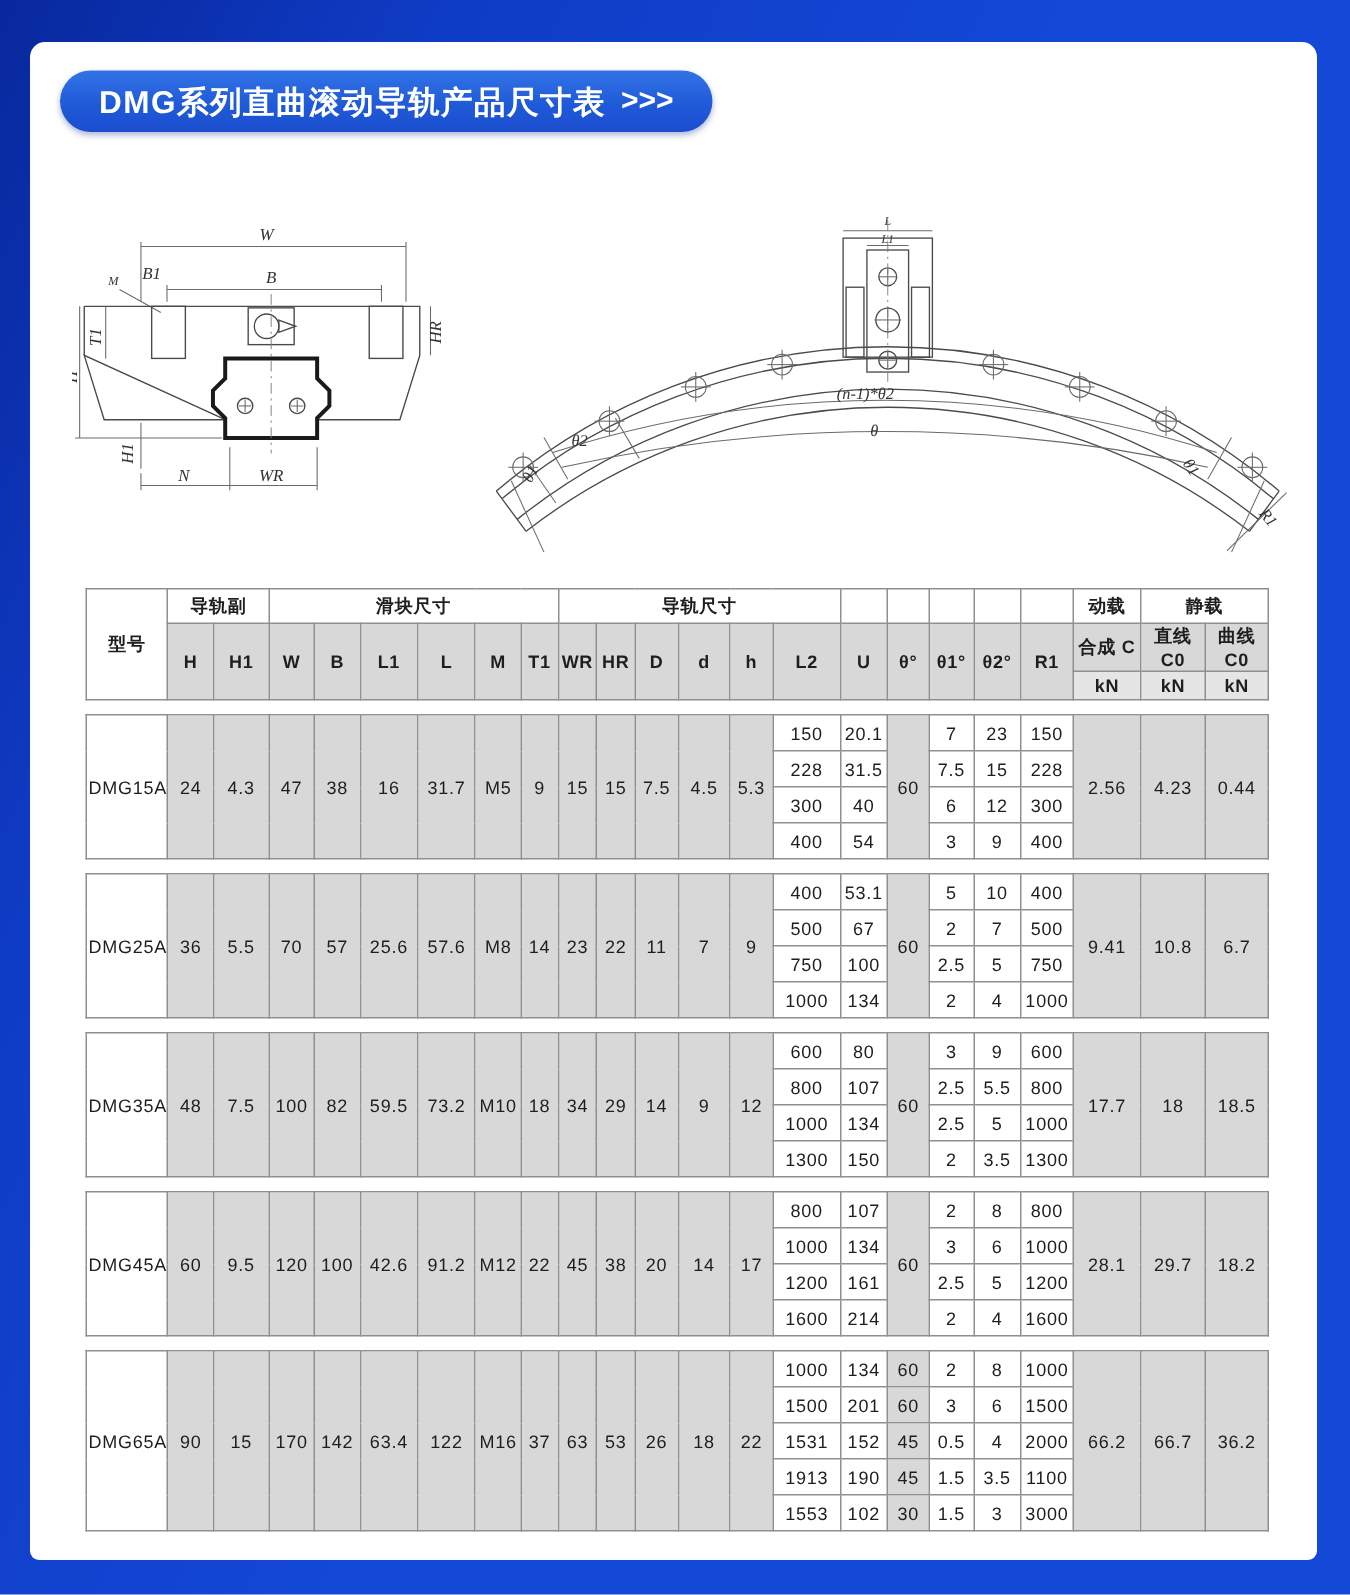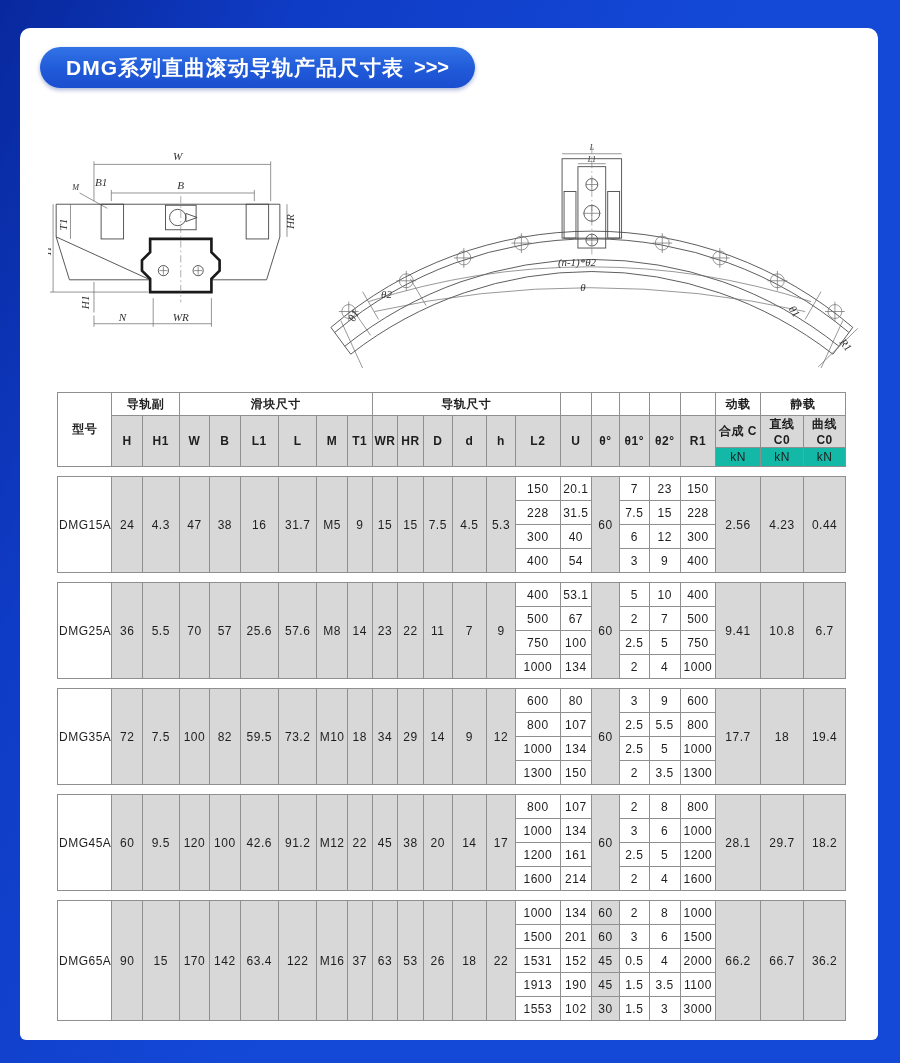--- a/index.html
+++ b/index.html
@@ -45,21 +45,21 @@
   }
   table.dim-table td{
     border:1px solid #8f8f8f;text-align:center;vertical-align:middle;
     height:23px;padding:0 1px;overflow:hidden;letter-spacing:0.5px;
   }
   table.dim-table{border:1px solid #777;}
   td.gray{background:#d8d8d8;}
   td.white{background:#ffffff;}
   td.hdr{background:#ffffff;font-weight:bold;}
   td.hdr2{background:#d8d8d8;font-weight:bold;}
-  td.unit{background:#14b8a6;font-weight:normal;}
+  td.unit{background:#e5e5e5;font-weight:bold;}
   tr.h1row td{height:22px;margin-top:24px;}
   tr.h2row td{height:27px;}
   tr.h3row td{height:18px;}
   table.group{margin-top:9px;}
   td.model{background:#ffffff;}
 </style>
 </head>
 <body>
 
 <div class="panel">
@@ -457,42 +457,42 @@
             <col style="width: 3.7%;">
             <col style="width: 3.9%;">
             <col style="width: 4.4%;">
             <col style="width: 5.6%;">
             <col style="width: 5.4%;">
             <col style="width: 5.2%;">
           </colgroup>
           <tbody>
             <tr>
               <td class="model" rowspan="4">DMG35A</td>
-              <td class="gray" rowspan="4">72</td>
+              <td class="gray" rowspan="4">48</td>
               <td class="gray" rowspan="4">7.5</td>
               <td class="gray" rowspan="4">100</td>
               <td class="gray" rowspan="4">82</td>
               <td class="gray" rowspan="4">59.5</td>
               <td class="gray" rowspan="4">73.2</td>
               <td class="gray" rowspan="4">M10</td>
               <td class="gray" rowspan="4">18</td>
               <td class="gray" rowspan="4">34</td>
               <td class="gray" rowspan="4">29</td>
               <td class="gray" rowspan="4">14</td>
               <td class="gray" rowspan="4">9</td>
               <td class="gray" rowspan="4">12</td>
               <td class="white">600</td>
               <td class="white">80</td>
               <td class="gray" rowspan="4">60</td>
               <td class="white">3</td>
               <td class="white">9</td>
               <td class="white">600</td>
               <td class="gray" rowspan="4">17.7</td>
               <td class="gray" rowspan="4">18</td>
-              <td class="gray" rowspan="4">19.4</td>
+              <td class="gray" rowspan="4">18.5</td>
             </tr>
             <tr>
               <td class="white">800</td>
               <td class="white">107</td>
               <td class="white">2.5</td>
               <td class="white">5.5</td>
               <td class="white">800</td>
             </tr>
             <tr>
               <td class="white">1000</td>

